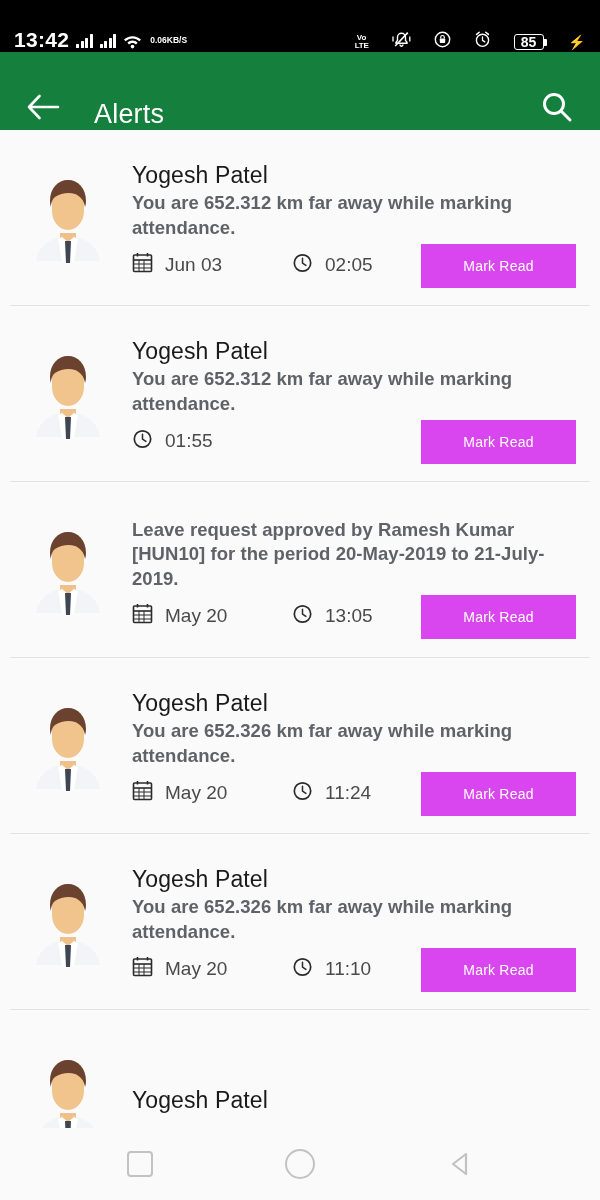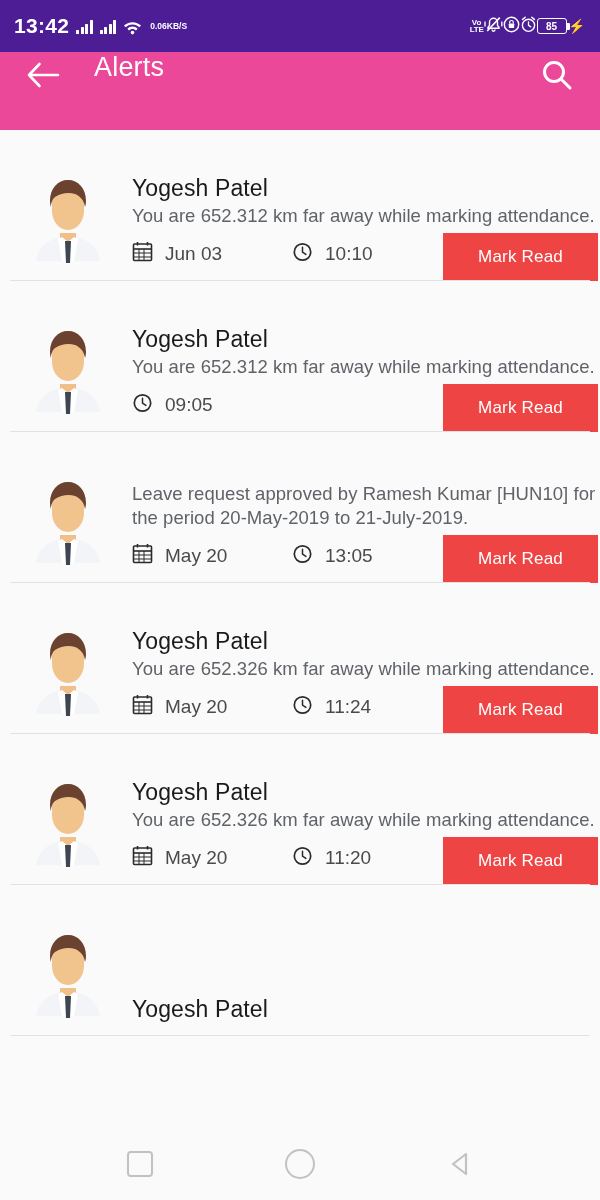--- a/index.html
+++ b/index.html
@@ -6,82 +6,83 @@
   html, body {
     width:600px; height:1200px;
     font-family:"Liberation Sans", sans-serif;
     background:#ffffff;
     overflow:hidden;
   }
   .phone { width:600px; height:1200px; position:relative; display:flex; flex-direction:column; background:#ffffff; }
 
   
   .statusbar {
-    height:52px; background:#4c1d95; color:#ffffff;
-    display:flex; align-items:center; justify-content:space-between;
+    height:52px; background:#000000; color:#ffffff;
+    display:flex; align-items:flex-end; justify-content:space-between;
     padding:0 14px; flex:0 0 auto;
   }
   .sb-left { display:flex; align-items:center; gap:7px; }
   .sb-time { font-size:21px; font-weight:600; letter-spacing:.3px; }
   .sig { display:flex; align-items:flex-end; gap:1.5px; height:15px; }
   .sig i { display:block; width:3px; background:#ffffff; border-radius:.5px; }
   .sig i:nth-child(1){height:4px;} .sig i:nth-child(2){height:7px;}
   .sig i:nth-child(3){height:10px;} .sig i:nth-child(4){height:14px;}
   .wifi { position:relative; width:19px; height:15px; }
   .wifi svg { position:absolute; left:0; top:1px; }
   .kbs { display:flex; flex-direction:row; line-height:.95; font-size:8.5px; font-weight:700; margin-left:1px; }
-  .sb-right { display:flex; align-items:center; gap:0; }
+  .sb-right { display:flex; align-items:center; gap:23px; }
   .volte { display:flex; flex-direction:column; line-height:.9; font-size:8px; font-weight:700; align-items:center; }
   .volte span:last-child { letter-spacing:-.2px; }
   .icn { display:block; }
   .batt {
     border:1.6px solid #fff; border-radius:3px; width:30px; height:16px;
     display:flex; align-items:center; justify-content:center;
-    font-size:10px; font-weight:700; position:relative;
+    font-size:14px; font-weight:700; position:relative;
   }
   .batt::after { content:""; position:absolute; right:-4px; top:4px; width:2.5px; height:7px; background:#fff; border-radius:0 1px 1px 0; }
   .bolt { font-size:14px; font-weight:700; margin-left:2px; }
 
   
   .appbar {
-    height:78px; background:#ec4899; color:#ffffff;
-    display:flex; align-items:flex-start; padding:0 20px; flex:0 0 auto;
+    height:78px; background:#15803d; color:#ffffff;
+    display:flex; align-items:flex-end; padding:0 20px; flex:0 0 auto;
   }
   .back-arrow { width:46px; height:46px; display:flex; align-items:center; justify-content:center; cursor:pointer; }
   .appbar-title { font-size:27px; font-weight:400; margin-left:28px; flex:1; letter-spacing:.2px; }
   .search-btn { width:46px; height:46px; display:flex; align-items:center; justify-content:center; cursor:pointer; }
 
   
   .list { flex:1 1 auto; position:relative; background:#fafafa; overflow:hidden; }
   .card {
     background:#fafafa; position:relative;
-    padding:16px 4px 14px 14px;
-    display:flex; align-items:flex-end;
-    height:151px;
+    padding:16px 26px 14px 14px;
+    display:flex; align-items:center;
+    height:176px;
   }
   .card::after {
     content:""; position:absolute; left:10px; right:10px; bottom:0;
     height:1px; background:#e2e2e2;
   }
   .avatar { width:92px; height:92px; flex:0 0 92px; position:relative; margin-top:4px; margin-left:8px; }
   .avatar svg { display:block; }
   .card-body { flex:1; margin-left:18px; padding-top:2px; min-width:0; }
   .card-name { font-size:23px; color:#1a1a1a; font-weight:400; line-height:1.15; letter-spacing:.1px; }
   .card-msg {
     font-size:18.5px; color:#5f6368; line-height:1.33; margin-top:3px;
     letter-spacing:.05px;
+    font-weight:bold;
   }
   .card-meta { display:flex; align-items:center; margin-top:12px; position:relative; }
   .meta-item { display:flex; align-items:center; color:#3a3a3a; font-size:19px; }
   .meta-item .mtext { margin-left:12px; color:#4a4a4a; }
   .meta-date { width:160px; }
   .mark-read {
     position:absolute; right:-2px; top:-8px;
-    background:#ef4444; color:#ffffff;
-    border:none; font-size:17px; font-family:"Liberation Sans", sans-serif;
+    background:#d946ef; color:#ffffff;
+    border:none; font-size:14px; font-family:"Liberation Sans", sans-serif;
     padding:14px 0; width:155px; text-align:center; cursor:pointer;
     letter-spacing:.2px;
   }
   .scrollthumb {
     position:absolute; right:2px; top:3px; width:5px; height:72px;
     background:#b9b9b9; border-radius:3px;
   }
 
   
   .navbar {
@@ -208,21 +209,21 @@
             </span>
             <span class="mtext">Jun 03</span>
           </span>
           <span class="meta-item">
             <span>
               <svg width="21" height="21" viewBox="0 0 21 21">
                   <circle cx="10.5" cy="11" r="8.2" fill="none" stroke="#2b2b2b" stroke-width="1.7"></circle>
                   <path d="M10.5 6.3v4.7l3.4 2.4" fill="none" stroke="#2b2b2b" stroke-width="1.5" stroke-linecap="round"></path>
                 </svg>
             </span>
-            <span class="mtext">10:10</span>
+            <span class="mtext">02:05</span>
           </span>
           <button class="mark-read">Mark Read</button>
         </div>
       </div>
     </div>
 
     <div class="card">
       <div class="avatar">
         <svg width="92" height="92" viewBox="0 0 92 92">
           <path d="M14 86c2-14 12-21 24-24l8-2 8 2c12 3 22 10 24 24z" fill="#f2f4f8"></path>
@@ -237,21 +238,21 @@
         <div class="card-name">Yogesh Patel</div>
         <div class="card-msg">You are 652.312 km far away while marking attendance.</div>
         <div class="card-meta">
           <span class="meta-item">
             <span>
               <svg width="21" height="21" viewBox="0 0 21 21">
                   <circle cx="10.5" cy="11" r="8.2" fill="none" stroke="#2b2b2b" stroke-width="1.7"></circle>
                   <path d="M10.5 6.3v4.7l3.4 2.4" fill="none" stroke="#2b2b2b" stroke-width="1.5" stroke-linecap="round"></path>
                 </svg>
             </span>
-            <span class="mtext">09:05</span>
+            <span class="mtext">01:55</span>
           </span>
           <button class="mark-read">Mark Read</button>
         </div>
       </div>
     </div>
 
     <div class="card">
       <div class="avatar">
         <svg width="92" height="92" viewBox="0 0 92 92">
           <path d="M14 86c2-14 12-21 24-24l8-2 8 2c12 3 22 10 24 24z" fill="#f2f4f8"></path>
@@ -368,21 +369,21 @@
             </span>
             <span class="mtext">May 20</span>
           </span>
           <span class="meta-item">
             <span>
               <svg width="21" height="21" viewBox="0 0 21 21">
                   <circle cx="10.5" cy="11" r="8.2" fill="none" stroke="#2b2b2b" stroke-width="1.7"></circle>
                   <path d="M10.5 6.3v4.7l3.4 2.4" fill="none" stroke="#2b2b2b" stroke-width="1.5" stroke-linecap="round"></path>
                 </svg>
             </span>
-            <span class="mtext">11:20</span>
+            <span class="mtext">11:10</span>
           </span>
           <button class="mark-read">Mark Read</button>
         </div>
       </div>
     </div>
 
     <div class="card">
       <div class="avatar">
         <svg width="92" height="92" viewBox="0 0 92 92">
           <path d="M14 86c2-14 12-21 24-24l8-2 8 2c12 3 22 10 24 24z" fill="#f2f4f8"></path>

